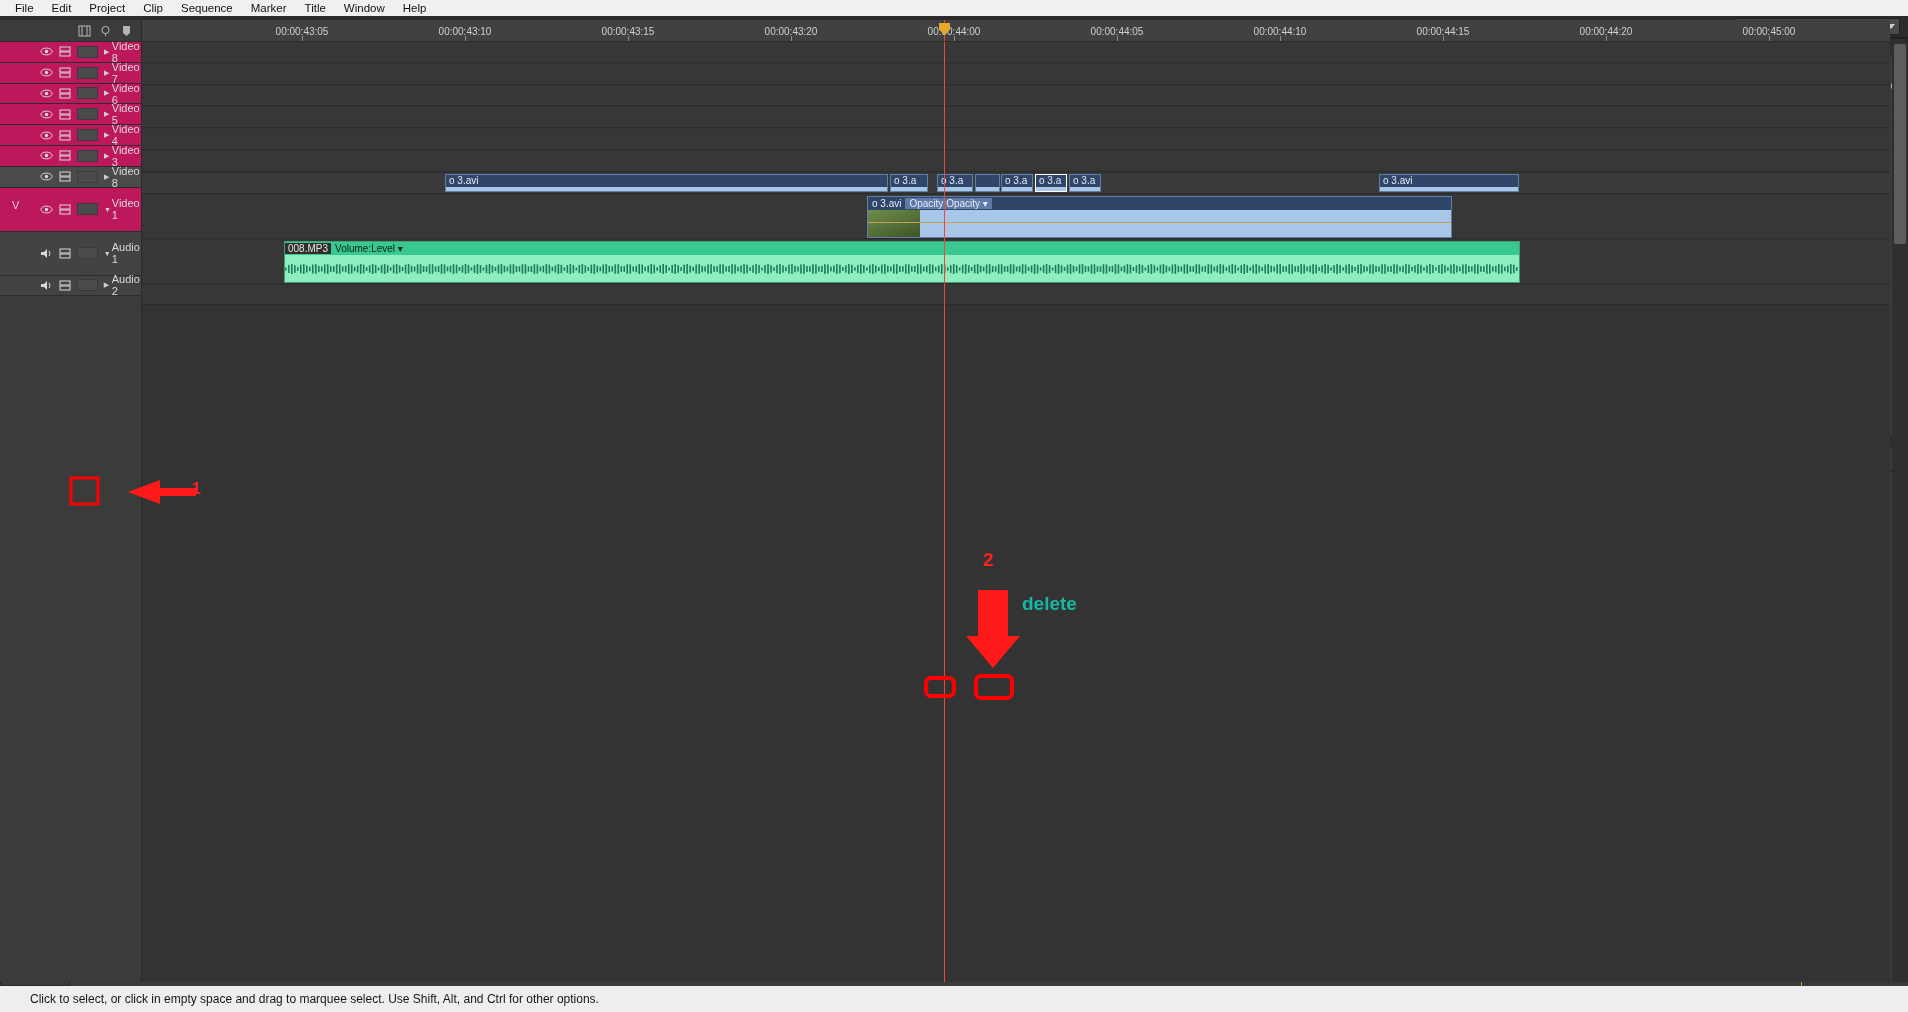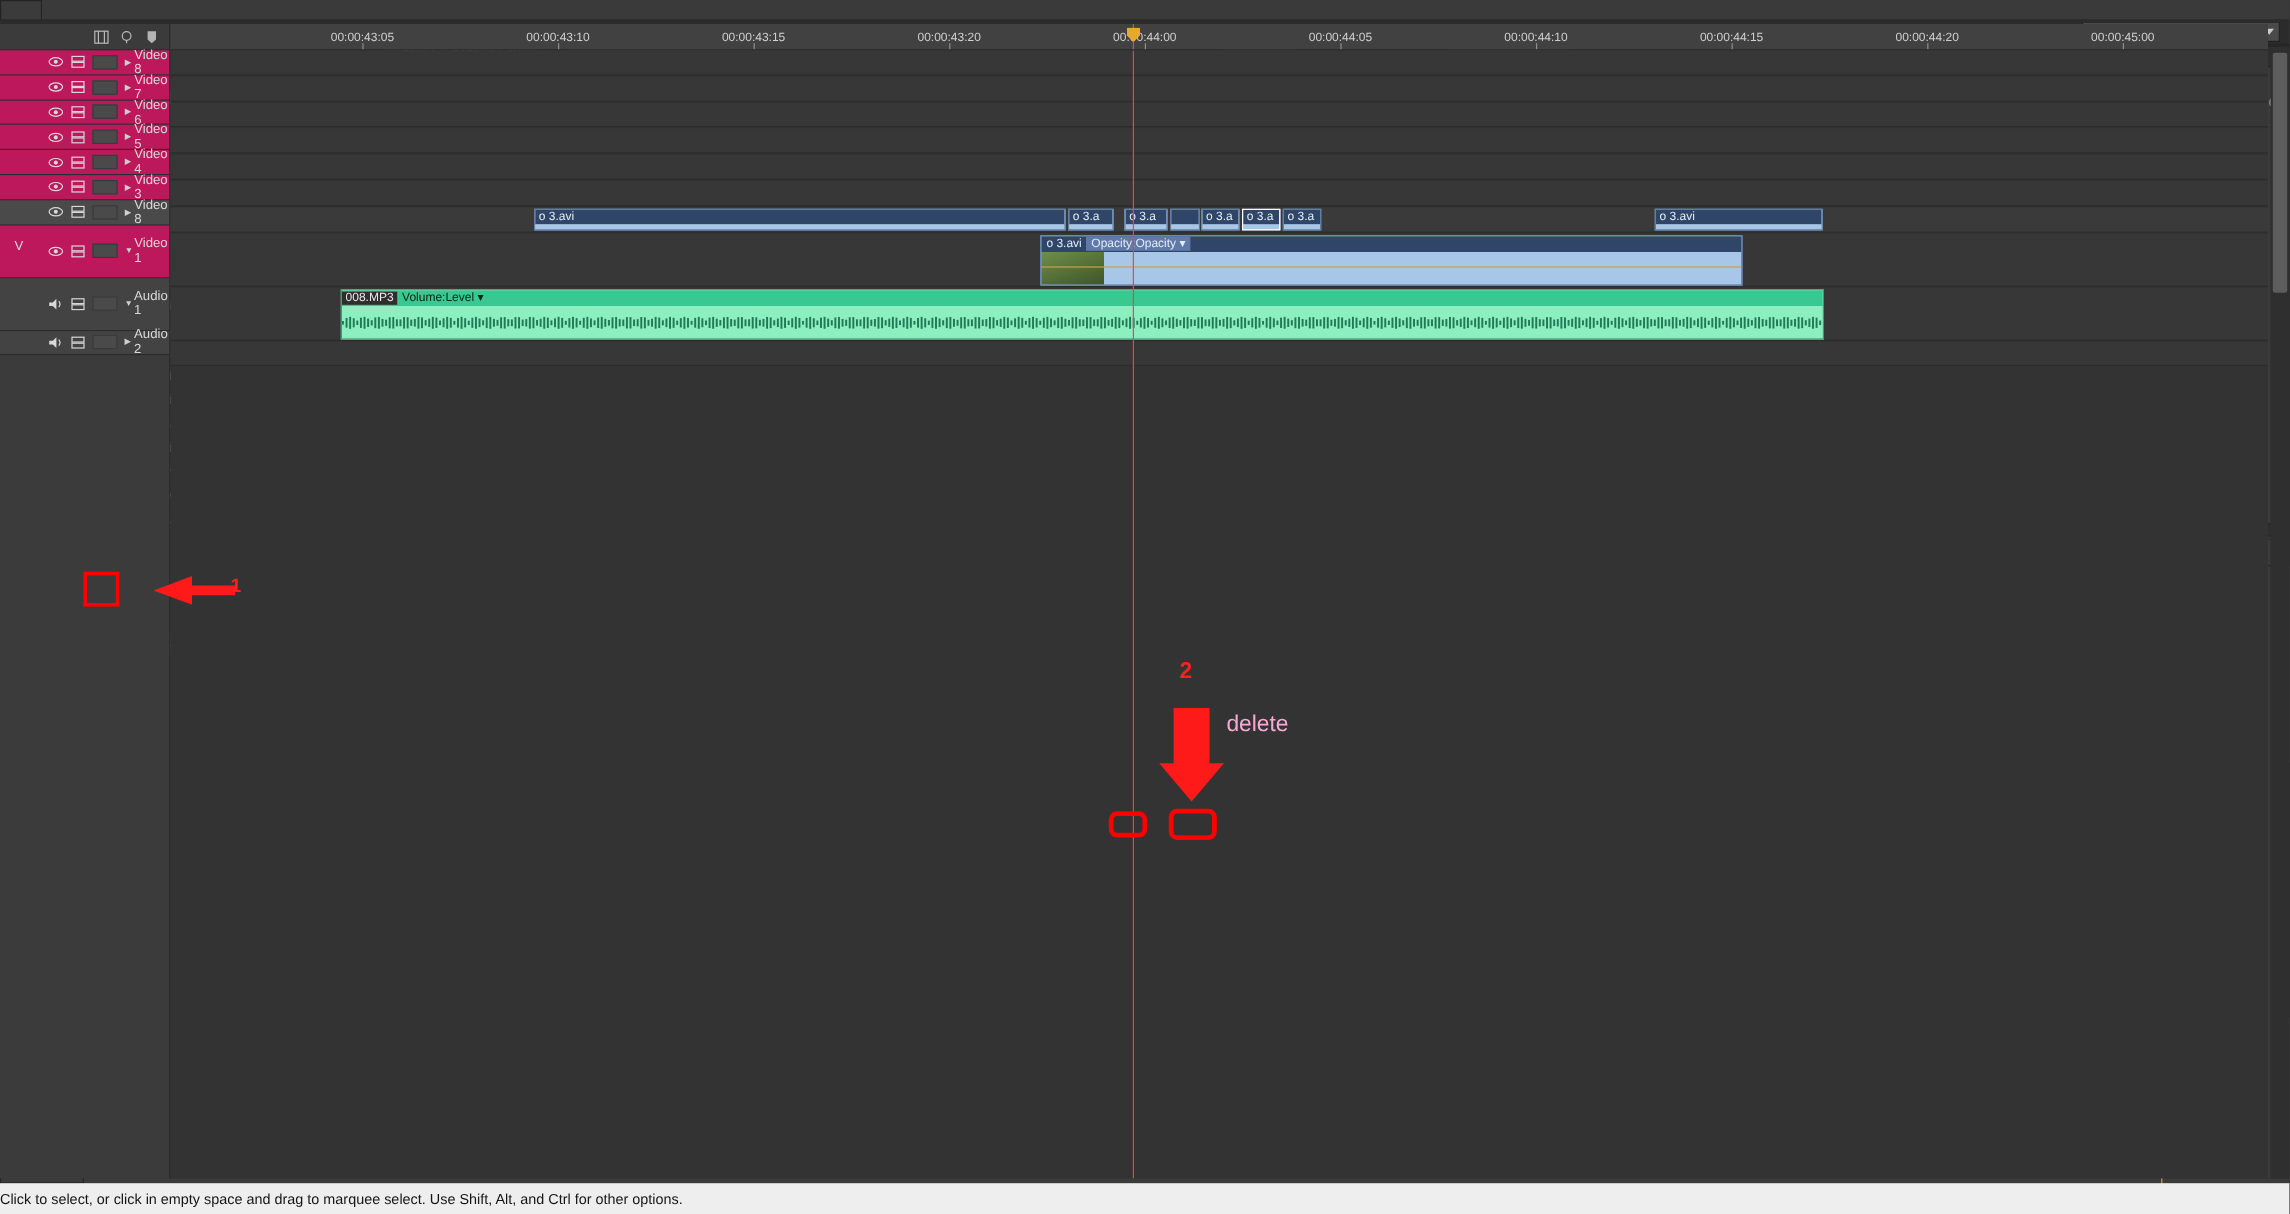--- a/index.html
+++ b/index.html
@@ -265,33 +265,44 @@
   .tl-vscroll { position:absolute; right:0; top:42px; bottom:30px; width:16px; background:#2f2f2f; }
   .tl-vscroll .th { position:absolute; left:2px; right:2px; top:2px; height:200px; background:#5d5d5d;
      border-radius:2px; }
   .tl-hscroll { position:absolute; left:142px; right:18px; bottom:4px; height:12px; background:#2f2f2f; }
   .tl-hscroll .th { position:absolute; left:2px; top:1px; width:150px; bottom:1px; background:#5d5d5d;
      border-radius:2px; }
 
   
   .anno { position:absolute; z-index:60; pointer-events:none; }
   .redtext { color:#ff2020; font-weight:bold; }
-  .deltext { color:#f9a8d4; font-weight:normal; font-size:19px;
+  .deltext { color:#14b8a6; font-weight:bold; font-size:19px;
      font-family:"Liberation Sans",sans-serif; }
 
   
   .statusbar { position:absolute; left:0; bottom:0; width:1908px; height:26px;
      background:#eeeeee; color:#151515; font-size:12px; display:flex; align-items:center;
-     }
+     padding-left:30px; }
 </style>
 </head>
 <body>
 
 <div class="app">
 
+  <div class="menubar" id="menubar">
+      <div class="mi">File</div>
+      <div class="mi">Edit</div>
+      <div class="mi">Project</div>
+      <div class="mi">Clip</div>
+      <div class="mi">Sequence</div>
+      <div class="mi">Marker</div>
+      <div class="mi">Title</div>
+      <div class="mi">Window</div>
+      <div class="mi">Help</div>
+    </div>
 
   <div class="wsbar">
     <span class="wslabel">Workspace:</span>
     <div class="wsselect">
       <span>Editing (CS5.5)</span>
       <span class="arw"></span>
     </div>
   </div>
 
   <div class="panel" id="project">

